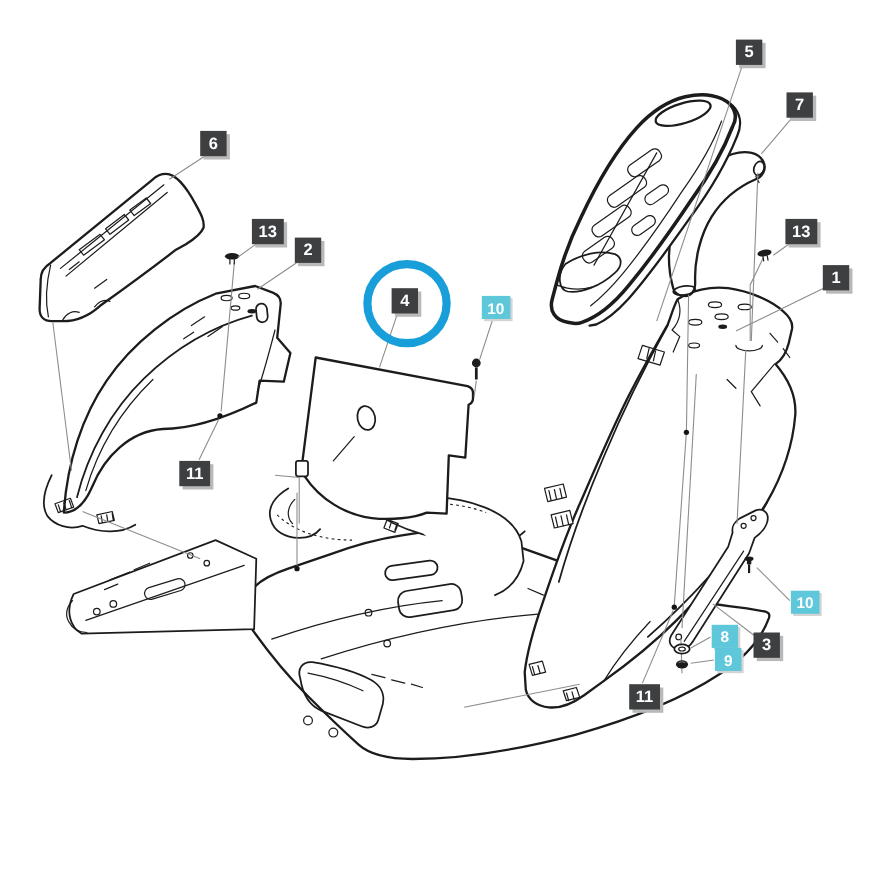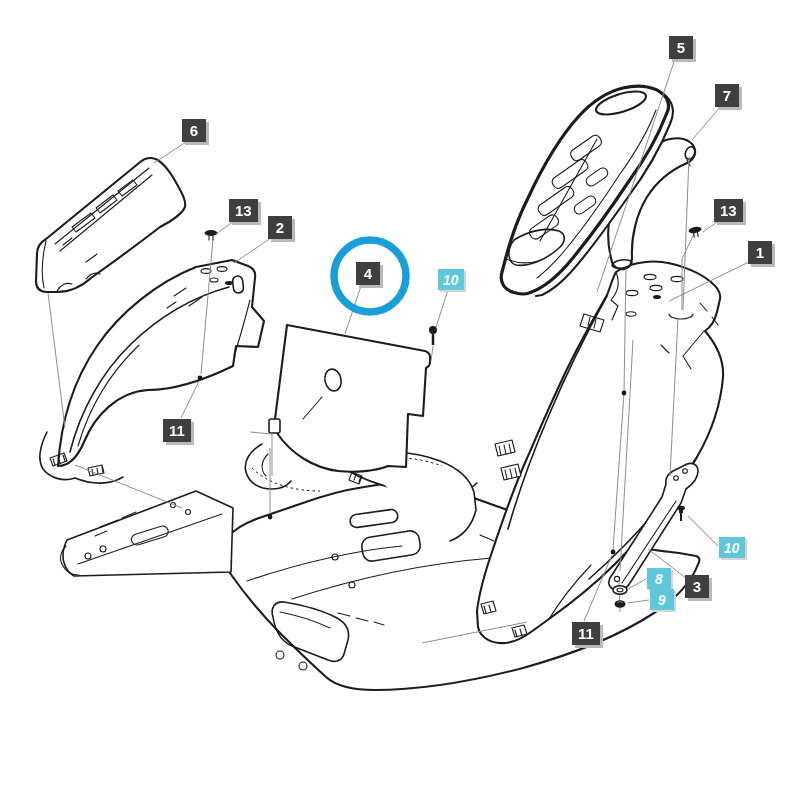--- a/index.html
+++ b/index.html
@@ -26,21 +26,21 @@
   .dash{fill:none;stroke:var(--line-art);stroke-width:1;stroke-dasharray:2.5 3;}
   .lead{fill:none;stroke:var(--leader-line);stroke-width:1;}
   .dot{fill:#151515;stroke:none;}
   .highlight{fill:none;stroke:var(--highlight-circle);stroke-width:7.5;}
   
   .lbl{position:absolute;display:flex;align-items:center;justify-content:center;
        box-sizing:border-box;font-weight:bold;color:var(--label-text);user-select:none;}
   .lbl.dark{background:var(--dark-label-bg);min-width:24px;height:23px;padding:0 6px;
             font-size:15px;box-shadow:3px 3px 0 var(--label-shadow);}
   .lbl.teal{background:var(--teal-label-bg);min-width:24px;height:21px;padding:0 5px;
-            font-size:14px;box-shadow:2px 2px 0 #d4d4d4;font-style:italic;}
+            font-size:14px;box-shadow:2px 2px 0 #d4d4d4;}
 </style>
 </head>
 <body>
 
 <div class="stage">
 
 <svg width="800" height="800" viewBox="0 0 800 800">
 
   <g>
     <path class="p2 solid" d="M228,537 C236,527 250,521 262,517 L300,504 C322,496 344,490 364,487

